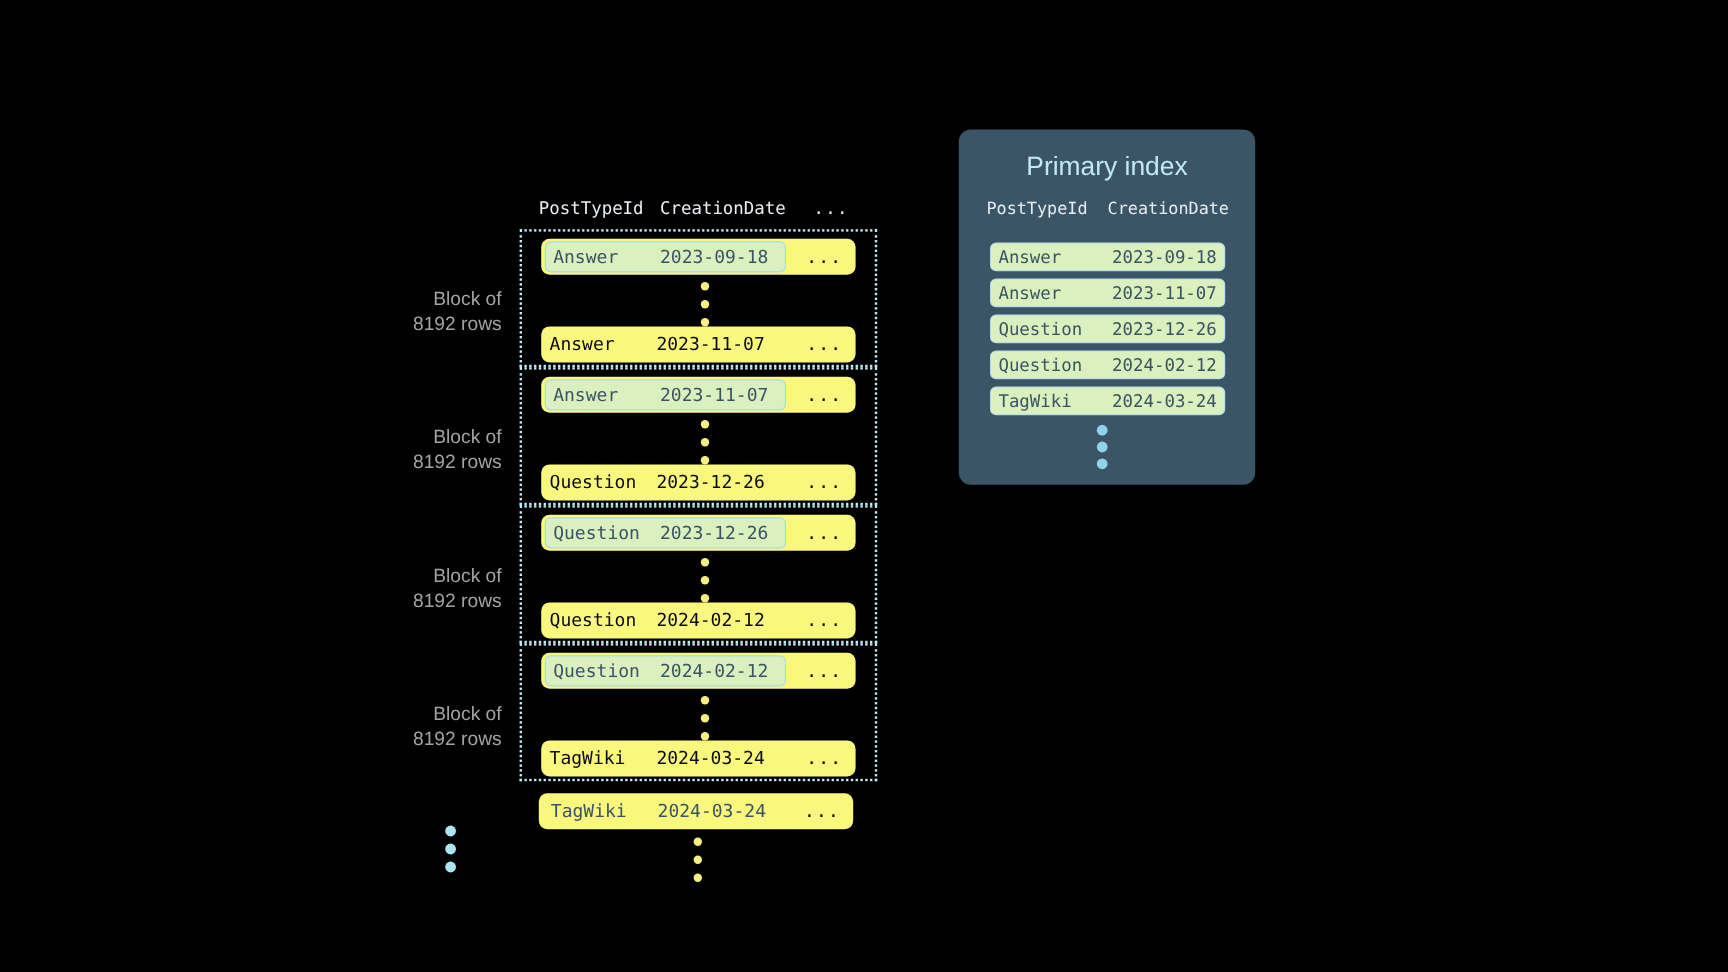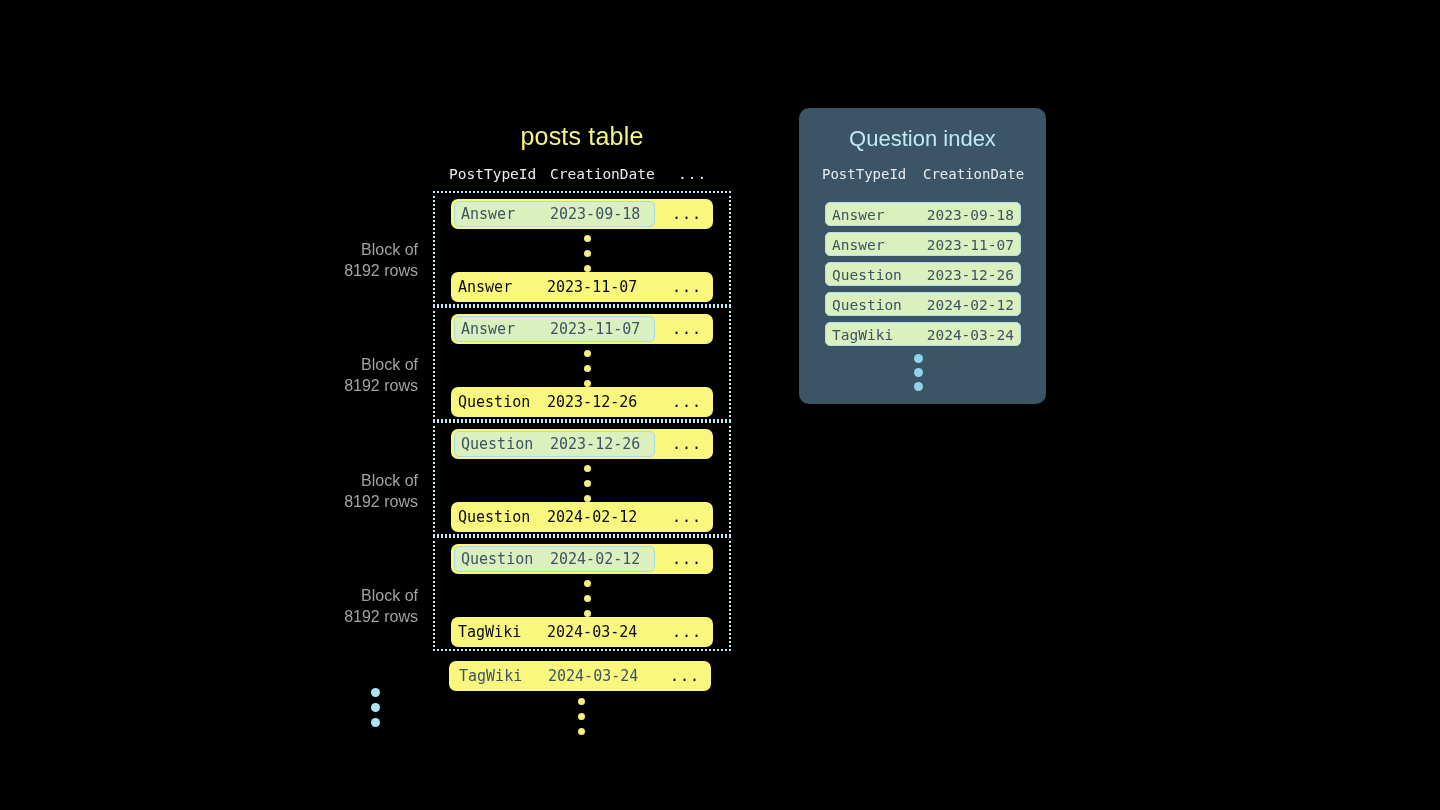--- a/index.html
+++ b/index.html
@@ -244,21 +244,20 @@
     background: #8fd3ec;
     margin-bottom: 5px;
   }
   .index-dots i:last-child { margin-bottom: 0; }
 </style>
 </head>
 <body>
 
 <div class="stage">
 
-  <div class="posts-title">posts table</div>
 
   <div class="posts-colheads">
     <span class="ch-type">PostTypeId</span>
     <span class="ch-date">CreationDate</span>
     <span class="ch-ellip">...</span>
   </div>
 
   <div class="blocks-wrap">
 
     <div class="block">
@@ -368,21 +367,21 @@
       <i></i>
       <i></i>
     </div>
   <div class="side-dots">
       <i></i>
       <i></i>
       <i></i>
     </div>
 
   <div class="index-panel">
-    <div class="index-title">Question index</div>
+    <div class="index-title">Primary index</div>
 
     <div class="index-colheads">
       <span class="ich-type">PostTypeId</span>
       <span class="ich-date">CreationDate</span>
     </div>
 
     <div class="index-entries">
       <div class="index-entry">
         <span class="ie-type">Answer</span>
         <span class="ie-date">2023-09-18</span>

